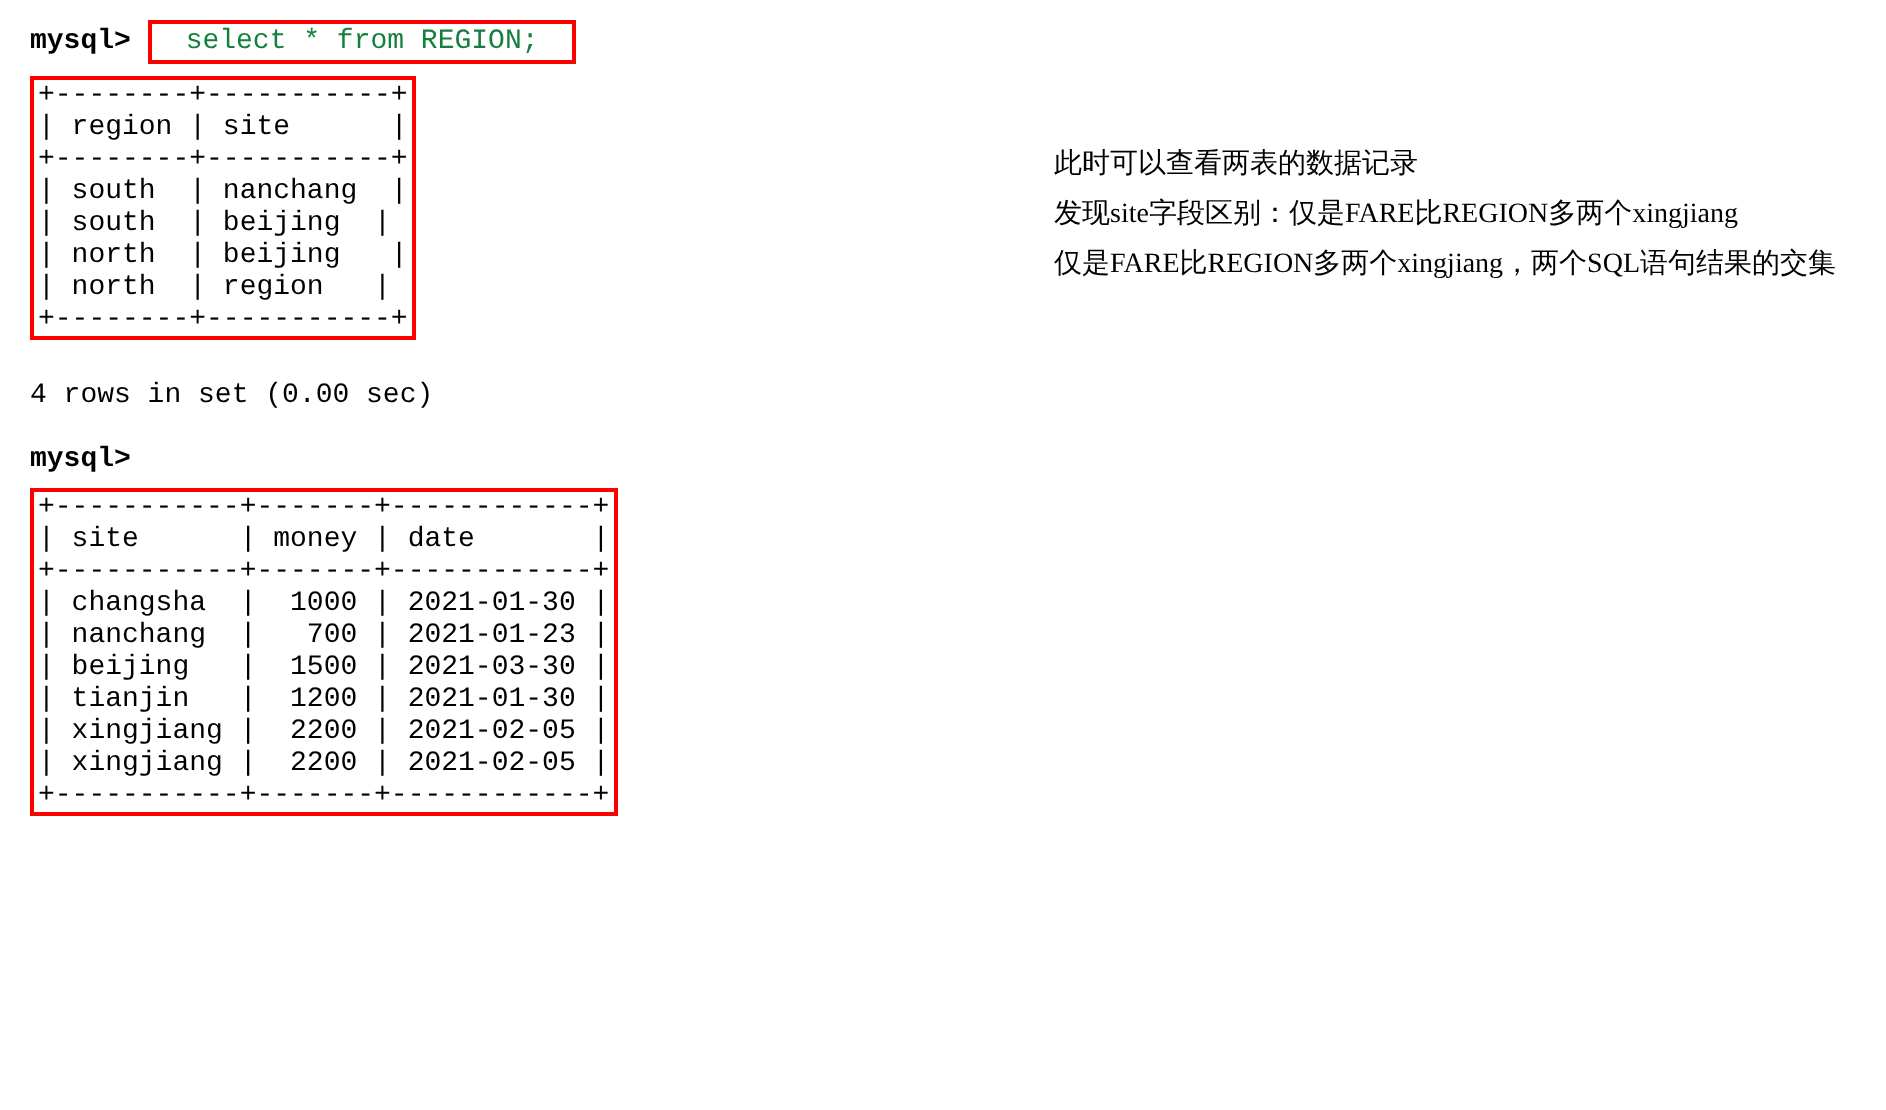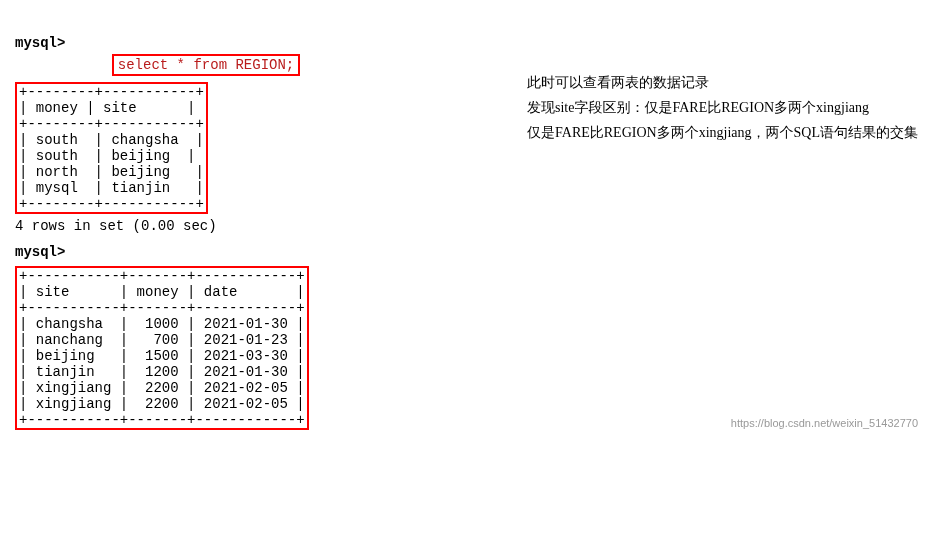--- a/index.html
+++ b/index.html
@@ -14,37 +14,35 @@
     }
 
     .terminal {
       position: relative;
     }
 
     .prompt-line {
       display: flex;
       align-items: center;
       margin-bottom: 2px;
-      gap: 38px;
     }
 
     .prompt {
       color: #000000;
       font-weight: bold;
     }
 
     .sql-cmd {
       background: #ffffff;
-      color: #b91c1c;
+      color: #15803d;
       border: 2px solid #ff0000;
-      padding: 1px 4px;
+      padding: 1px 17px;
       font-family: 'Courier New', Courier, monospace;
       font-size: 14px;
       display: inline-block;
-      margin-top: 44px;
     }
 
     .table-block {
       border: 2px solid #ff0000;
       display: inline-block;
       margin: 4px 0;
     }
 
     .table-line {
       font-family: 'Courier New', Courier, monospace;
@@ -52,21 +50,21 @@
       color: #000000;
       padding: 0 2px;
       white-space: pre;
     }
 
     .result-line {
       font-family: 'Courier New', Courier, monospace;
       font-size: 14px;
       color: #000000;
       white-space: pre;
-      margin: 0 0;
+      margin: 16px 0;
     }
 
     .annotation {
       position: absolute;
       right: 10px;
       top: 60px;
       color: #000000;
       font-family: 'SimSun', '宋体', serif;
       font-size: 14px;
       line-height: 1.8;
@@ -94,26 +92,26 @@
 
 <div class="terminal">
 
   <div class="section">
     <div class="prompt-line">
       <span class="prompt">mysql&gt;&nbsp;</span>
         <span class="sql-cmd">select * from REGION;</span>
     </div>
     <div class="table-block">
       <div class="table-line">+--------+-----------+</div>
-      <div class="table-line">| money | site      |</div>
+      <div class="table-line">| region | site      |</div>
       <div class="table-line">+--------+-----------+</div>
-      <div class="table-line">| south  | changsha  |</div>
+      <div class="table-line">| south  | nanchang  |</div>
       <div class="table-line">| south  | beijing  |</div>
       <div class="table-line">| north  | beijing   |</div>
-      <div class="table-line">| mysql  | tianjin   |</div>
+      <div class="table-line">| north  | region   |</div>
       <div class="table-line">+--------+-----------+</div>
     </div>
     <div class="result-line">4 rows in set (0.00 sec)</div>
   </div>
 
   <div class="annotation">
     <p>此时可以查看两表的数据记录</p>
     <p>发现site字段区别：仅是FARE比REGION多两个xingjiang</p>
     <p>仅是FARE比REGION多两个xingjiang，两个SQL语句结果的交集</p>
   </div>
@@ -129,15 +127,14 @@
       <div class="table-line">| changsha  |  1000 | 2021-01-30 |</div>
       <div class="table-line">| nanchang  |   700 | 2021-01-23 |</div>
       <div class="table-line">| beijing   |  1500 | 2021-03-30 |</div>
       <div class="table-line">| tianjin   |  1200 | 2021-01-30 |</div>
       <div class="table-line">| xingjiang |  2200 | 2021-02-05 |</div>
       <div class="table-line">| xingjiang |  2200 | 2021-02-05 |</div>
       <div class="table-line">+-----------+-------+------------+</div>
     </div>
   </div>
 
-  <div class="footer-link">https://blog.csdn.net/weixin_51432770</div>
 
 </div>
 
 </body></html>

